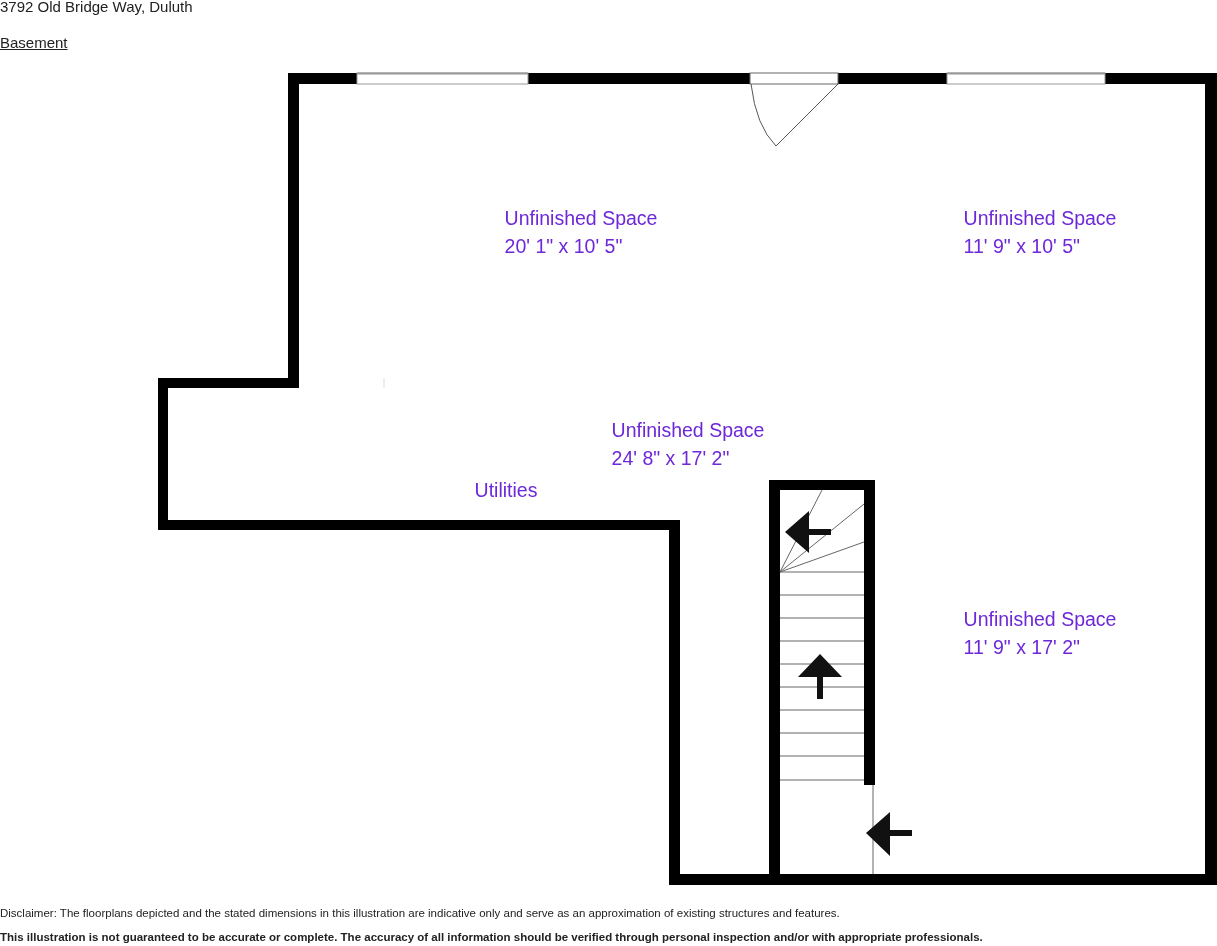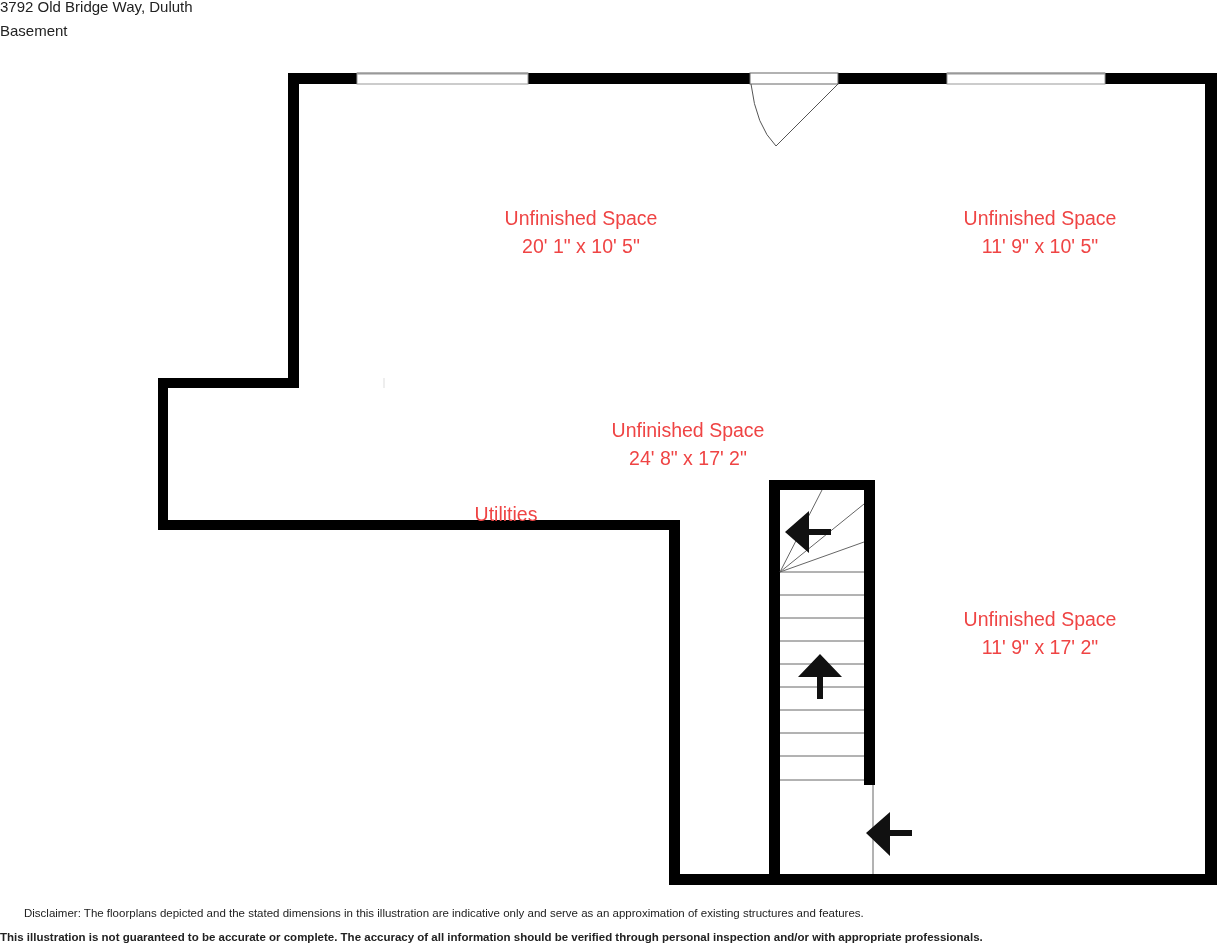--- a/index.html
+++ b/index.html
@@ -1,24 +1,24 @@
 <!DOCTYPE html>
 <html><head>
   <meta charset="utf-8">
   <style>
     html, body { margin: 0; padding: 0; background: #ffffff; }
     body { width: 1217px; height: 946px; position: relative; overflow: hidden;
            font-family: "Liberation Sans", "DejaVu Sans", sans-serif; color: #1a1a1a; }
     .hdr { position: absolute; left: 0; font-size: 15px; line-height: 18px; color: #222; }
     #hdr-address { top: -2px; }
-    #hdr-level { top: 22px; }
+    #hdr-level { top: 34px; text-decoration: underline; }
     svg.plan { position: absolute; left: 0; top: 0; }
-    .room-label { position: absolute; text-align: center; font-size: 19.5px; line-height: 28px; color: #ef4444; white-space: nowrap; transform: translateX(-50%); }
+    .room-label { position: absolute; font-size: 19.5px; line-height: 28px; color: #6d28d9; white-space: nowrap; transform: translateX(-50%); }
     .disc { position: absolute; left: 0; font-size: 11.5px; color: #222; white-space: nowrap; }
-    #disc-1 { top: 907px; margin-left: 24px; }
+    #disc-1 { top: 907px; }
     #disc-2 { top: 931px; font-weight: bold; }
   </style>
 </head>
 <body>
 
 <div id="hdr-address" class="hdr">3792 Old Bridge Way, Duluth</div>
 <div id="hdr-level" class="hdr">Basement</div>
 
 <svg class="plan" width="1217" height="946" viewBox="0 0 1217 946">
 
@@ -98,21 +98,21 @@
   <div>20' 1" x 10' 5"</div>
 </div>
 <div class="room-label" style="left:1040px; top:204px;">
   <div>Unfinished Space</div>
   <div>11' 9" x 10' 5"</div>
 </div>
 <div class="room-label" style="left:688px; top:416px;">
   <div>Unfinished Space</div>
   <div>24' 8" x 17' 2"</div>
 </div>
-<div class="room-label" style="left:506px; top:500px;">
+<div class="room-label" style="left:506px; top:476px;">
   <div>Utilities</div>
 </div>
 <div class="room-label" style="left:1040px; top:605px;">
   <div>Unfinished Space</div>
   <div>11' 9" x 17' 2"</div>
 </div>
 
 <div id="disc-1" class="disc">Disclaimer: The floorplans depicted and the stated dimensions in this illustration are indicative only and serve as an approximation of existing structures and features.</div>
 <div id="disc-2" class="disc">This illustration is not guaranteed to be accurate or complete. The accuracy of all information should be verified through personal inspection and/or with appropriate professionals.</div>
 

